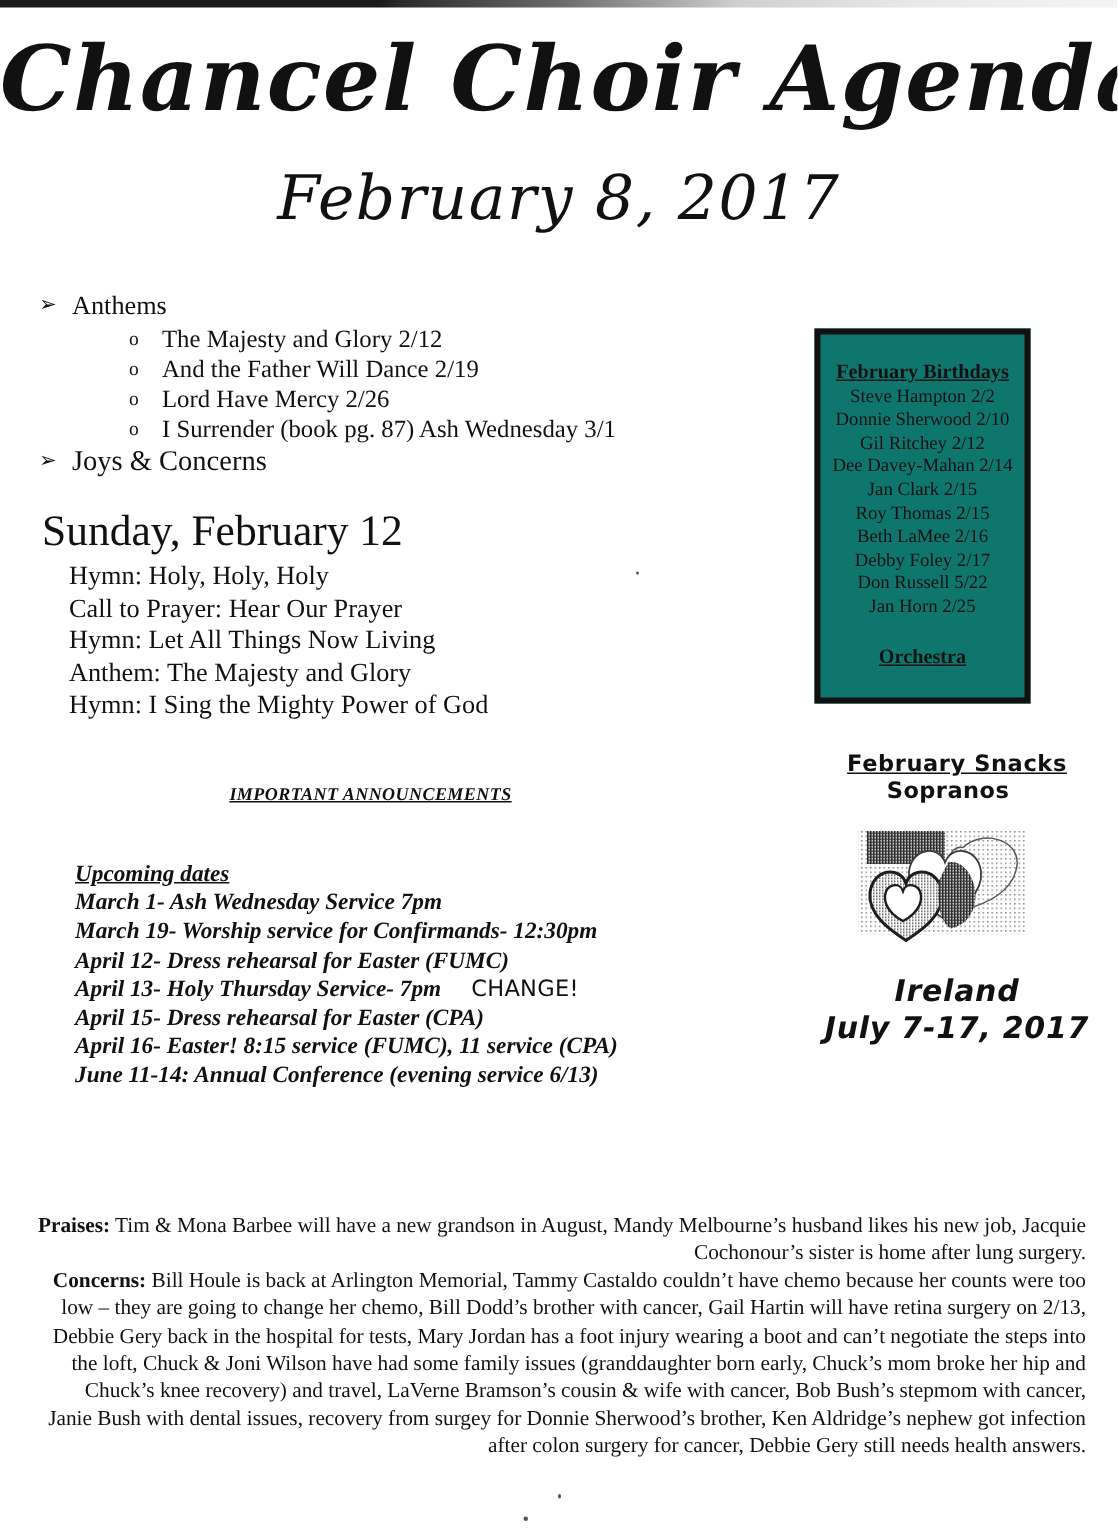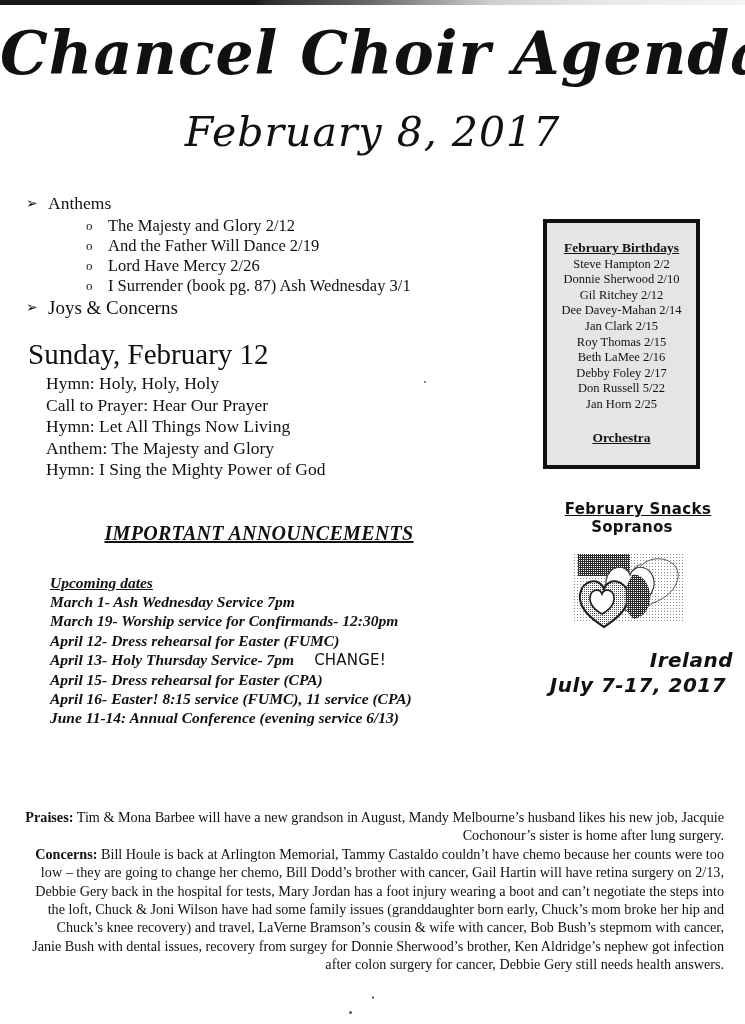--- a/index.html
+++ b/index.html
@@ -106,23 +106,23 @@
     left: 46px; top: 373px;
     font-size: 17.5px;
     line-height: 21.6px;
   }
   .sunday-list div { white-space: nowrap; }
 
   
   .bday-box {
     position: absolute;
     left: 543px; top: 219px;
-    width: 157px; height: 250px;
+    width: 144px; height: 250px;
     border: 4px solid #111;
-    background: #e5e5e5;
+    background: #0f766e;
     box-sizing: border-box;
   }
   .bday-inner {
     text-align: center;
     padding-top: 17px;
     font-size: 12.5px;
     line-height: 15.6px;
   }
   .bday-title {
     font-weight: 700;
@@ -138,24 +138,23 @@
   }
 
   
   .announce-head {
     position: absolute;
     left: 0; top: 522px;
     width: 494px;
     text-align: center;
     font-weight: 700;
     font-style: italic;
-    font-size: 20px;
+    font-size: 12px;
     text-decoration: underline;
     letter-spacing: 0.3px;
-    padding-left: 12px;
   }
   .dates-block {
     position: absolute;
     left: 50px; top: 573px;
     font-style: italic;
     font-weight: 700;
     font-size: 15.5px;
     line-height: 19.2px;
   }
   .dates-head {
@@ -197,21 +196,21 @@
   }
   .hearts-img {
     position: absolute;
     left: 568px; top: 551px;
     width: 122px; height: 85px;
   }
   .ireland {
     position: absolute;
     left: 543px; top: 648px;
     width: 190px;
-    text-align: right;
+    text-align: center;
     font-family: "DejaVu Sans", sans-serif;
     font-weight: 700;
     font-style: italic;
     font-size: 20px;
     letter-spacing: 0.5px;
   }
   .ireland-date {
     position: absolute;
     left: 543px; top: 673px;
     width: 190px;

